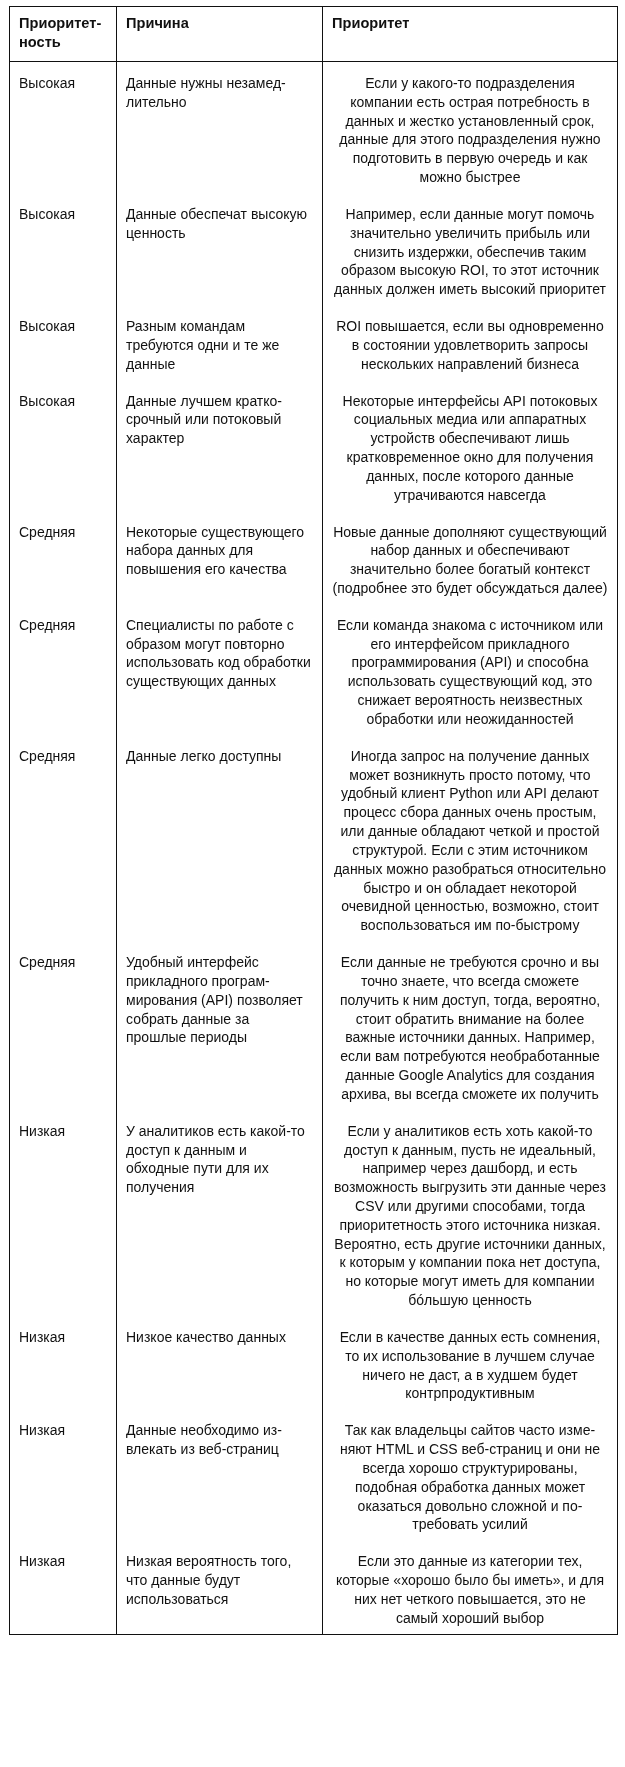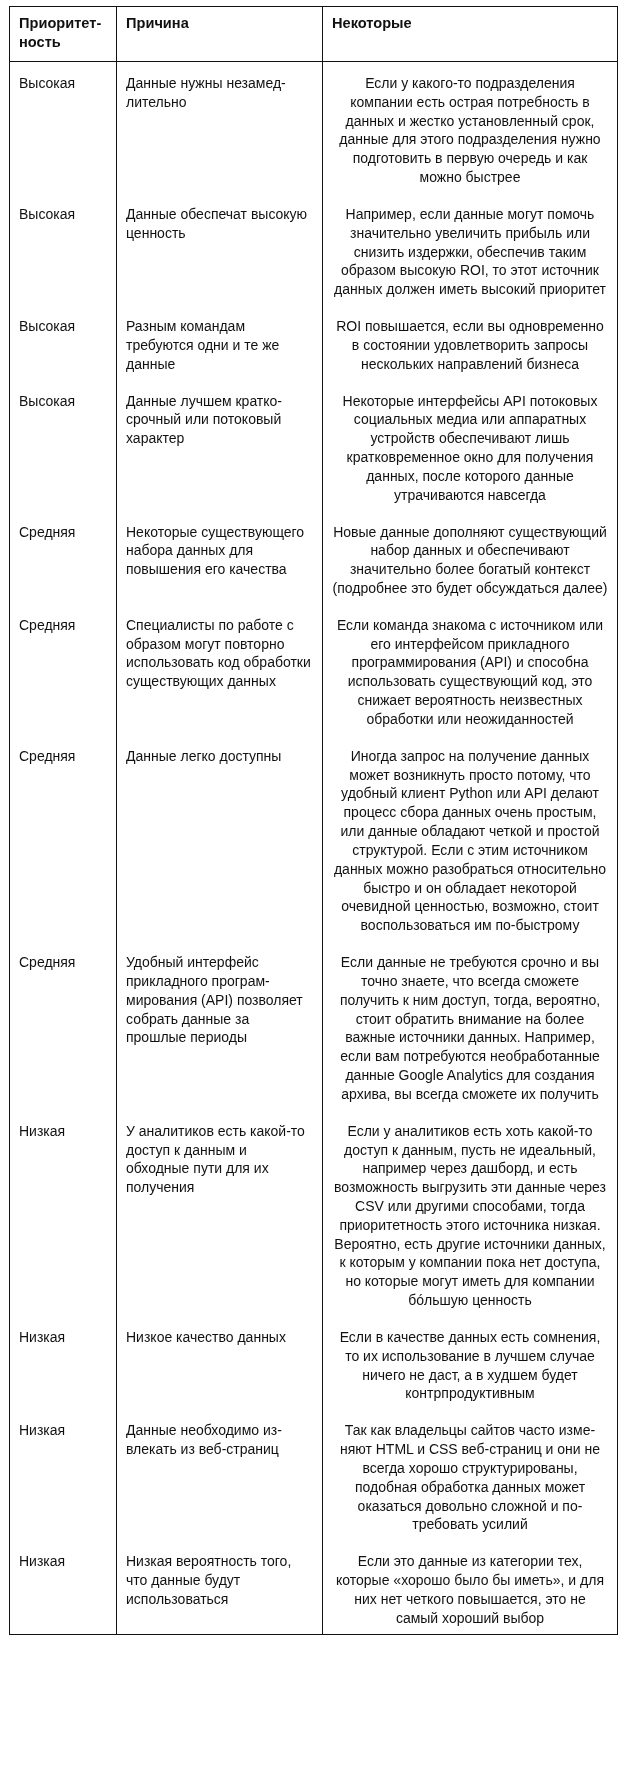--- a/index.html
+++ b/index.html
@@ -71,21 +71,21 @@
   <table class="priority-table">
     <colgroup>
       <col class="c-priority">
       <col class="c-reason">
       <col class="c-explain">
     </colgroup>
     <thead>
       <tr>
         <th>Приоритет­ность</th>
         <th>Причина</th>
-        <th>Некоторые</th>
+        <th>Приоритет</th>
       </tr>
     </thead>
     <tbody id="table-body">
         <tr>
           <td class="cell-priority">Высокая</td>
           <td class="cell-reason">Данные нужны незамед­лительно</td>
           <td class="cell-explanation">Если у какого-то подразделения компании есть острая потребность в данных и жестко установленный срок, данные для этого подразде­ления нужно подготовить в первую очередь и как можно быстрее</td>
         </tr>
         <tr>
           <td class="cell-priority">Высокая</td>

